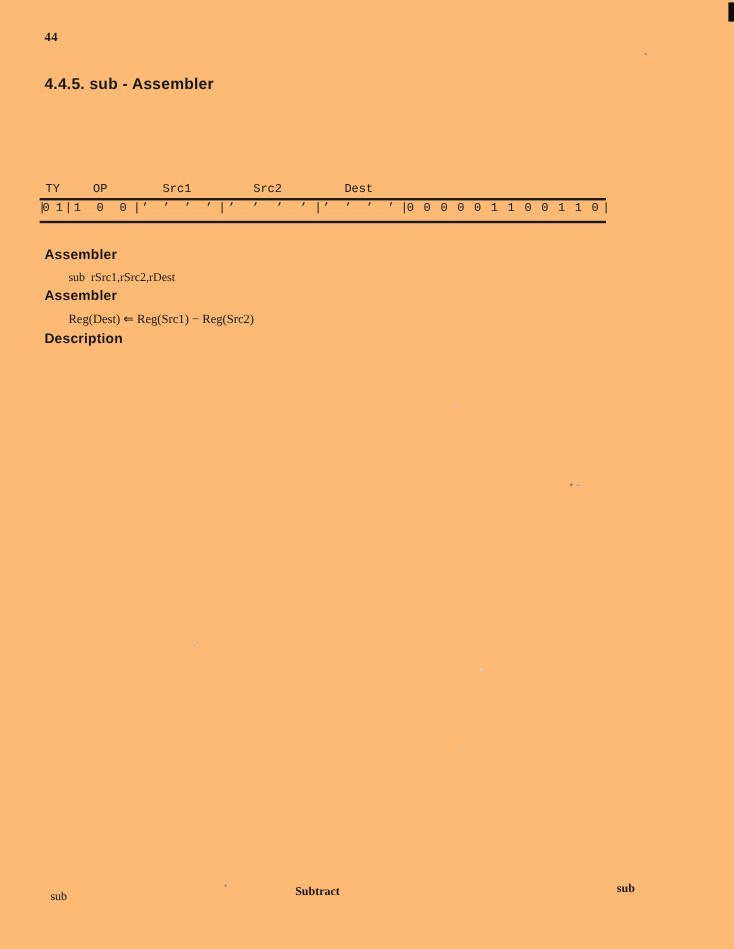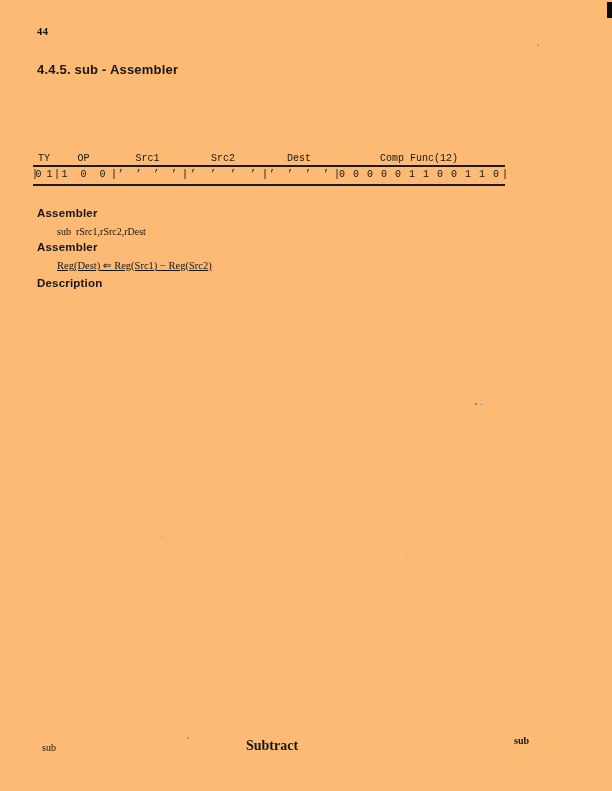--- a/index.html
+++ b/index.html
@@ -47,26 +47,26 @@
   }
   
   .section-title{
     font-family:"Liberation Sans", sans-serif;
     font-size:11.5px;font-weight:bold;
     letter-spacing:0.2px;
   }
   .assembler-title{left:37px;top:207px;}
   .assembler-code{left:57px;top:226px;font-size:10px;white-space:pre;}
   .operation-title{left:37px;top:241px;}
-  .operation-formula{left:57px;top:259px;font-size:10.5px;text-decoration:underline;}
+  .operation-formula{left:57px;top:259px;font-size:10.5px;}
   .description-title{left:37px;top:277px;}
   .description-text{left:50px;top:292px;font-size:10px;width:540px;white-space:nowrap;}
   
   .footer-left{left:42px;top:742px;font-size:10px;}
-  .footer-center{left:246px;top:738px;font-size:14px;font-weight:bold;}
+  .footer-center{left:246px;top:738px;font-size:10px;font-weight:bold;}
   .footer-right{left:514px;top:735px;font-size:10px;font-weight:bold;}
   
   .edge-mark{left:607px;top:2px;width:5px;height:16px;background:#0b0b0b;}
   .speck{width:2px;height:2px;background:#9a9a9a;border-radius:1px;}
   .s1{left:537px;top:44px;}
   .s2{left:380px;top:337px;background:#c9c9c9;}
   .s3{left:475px;top:403px;background:#6f6f6f;}
   .s4{left:480px;top:404px;background:#a5a5a5;width:3px;height:1px;}
   .s5{left:161px;top:537px;background:#b3b3b3;}
   .s6{left:400px;top:557px;background:#cfcfcf;}
@@ -82,21 +82,20 @@
 
   <div class="abs main-heading">4.4.5. sub - Assembler</div>
 
   <div class="abs bitfield">
     <div class="bf-labels">
         <span class="bf-label" style="width: 22px;">TY</span>
         <span class="bf-label" style="width: 57px;">OP</span>
         <span class="bf-label" style="width: 71px;">Src1</span>
         <span class="bf-label" style="width: 80px;">Src2</span>
         <span class="bf-label" style="width: 72px;">Dest</span>
-        <span class="bf-label" style="width: 168px;">Comp Func(12)</span>
       </div>
     <div class="bf-rule top"></div>
     <div class="bf-bits">
         <span class="bf-field" style="width: 22px;">
           <i class="pipe">|</i>
           <b>0</b>
           <b>1</b>
         </span>
         <span class="bf-field" style="width: 57px;">
           <i class="pipe">|</i>

